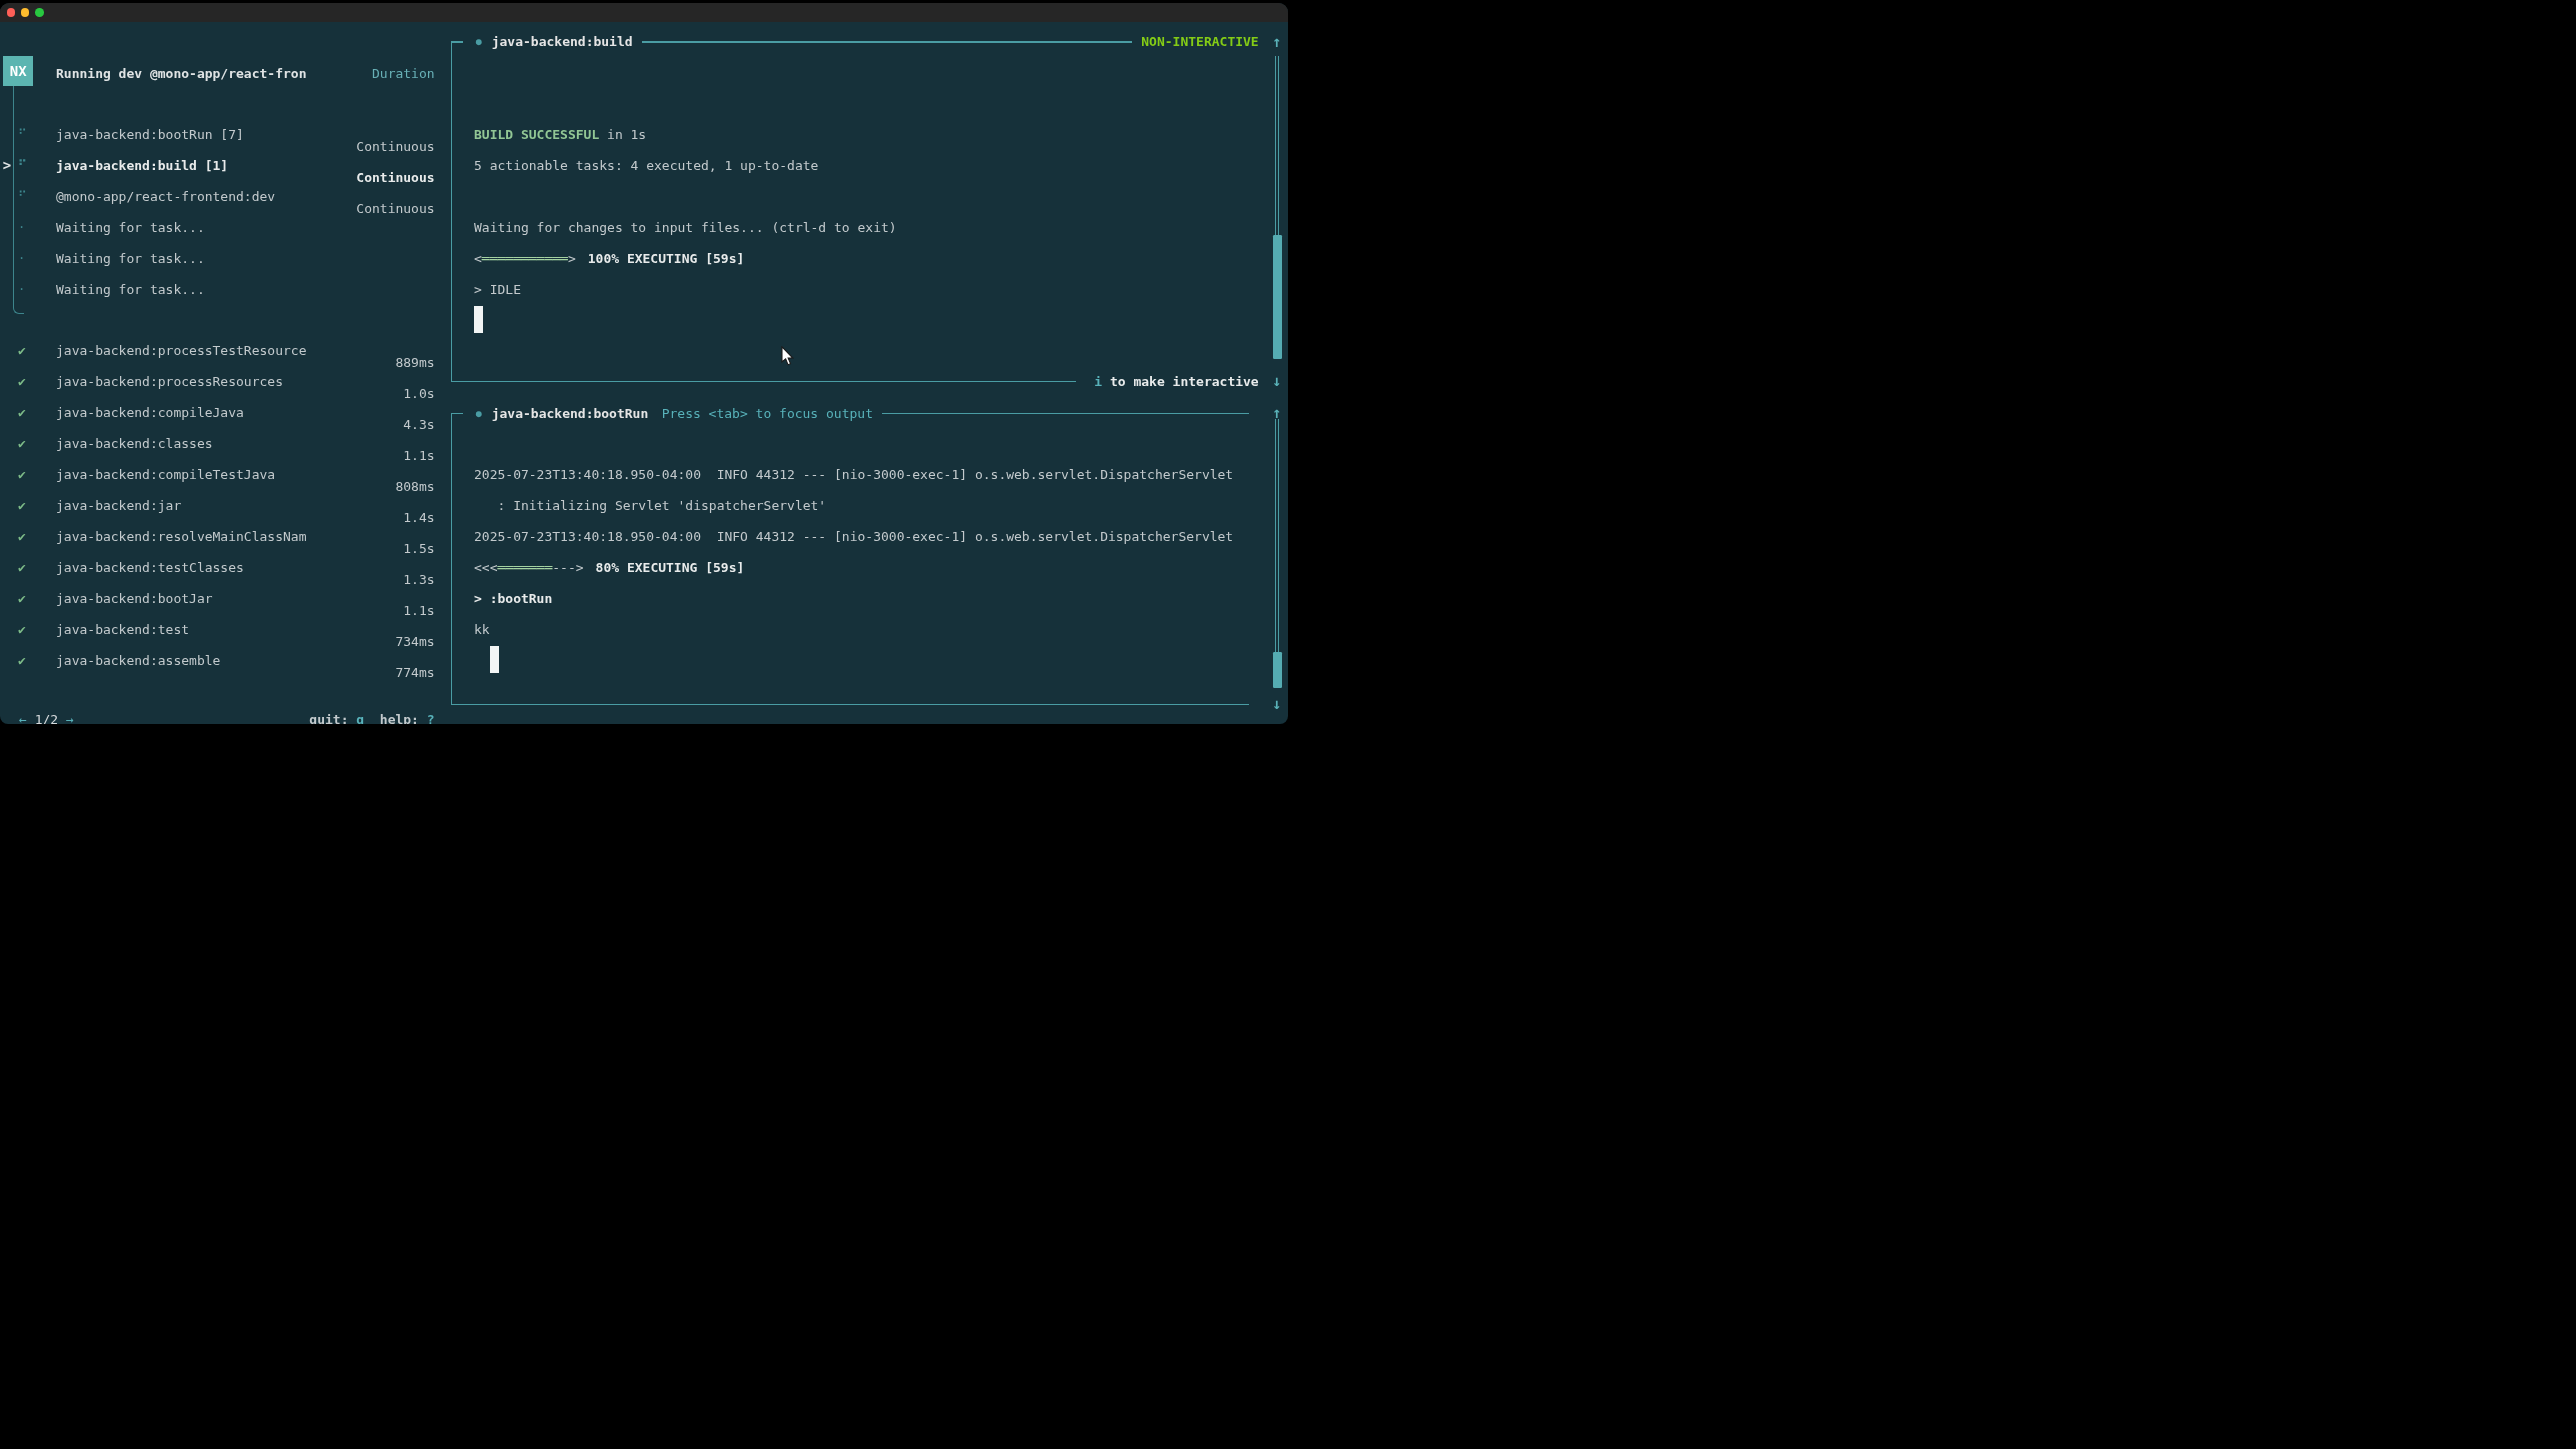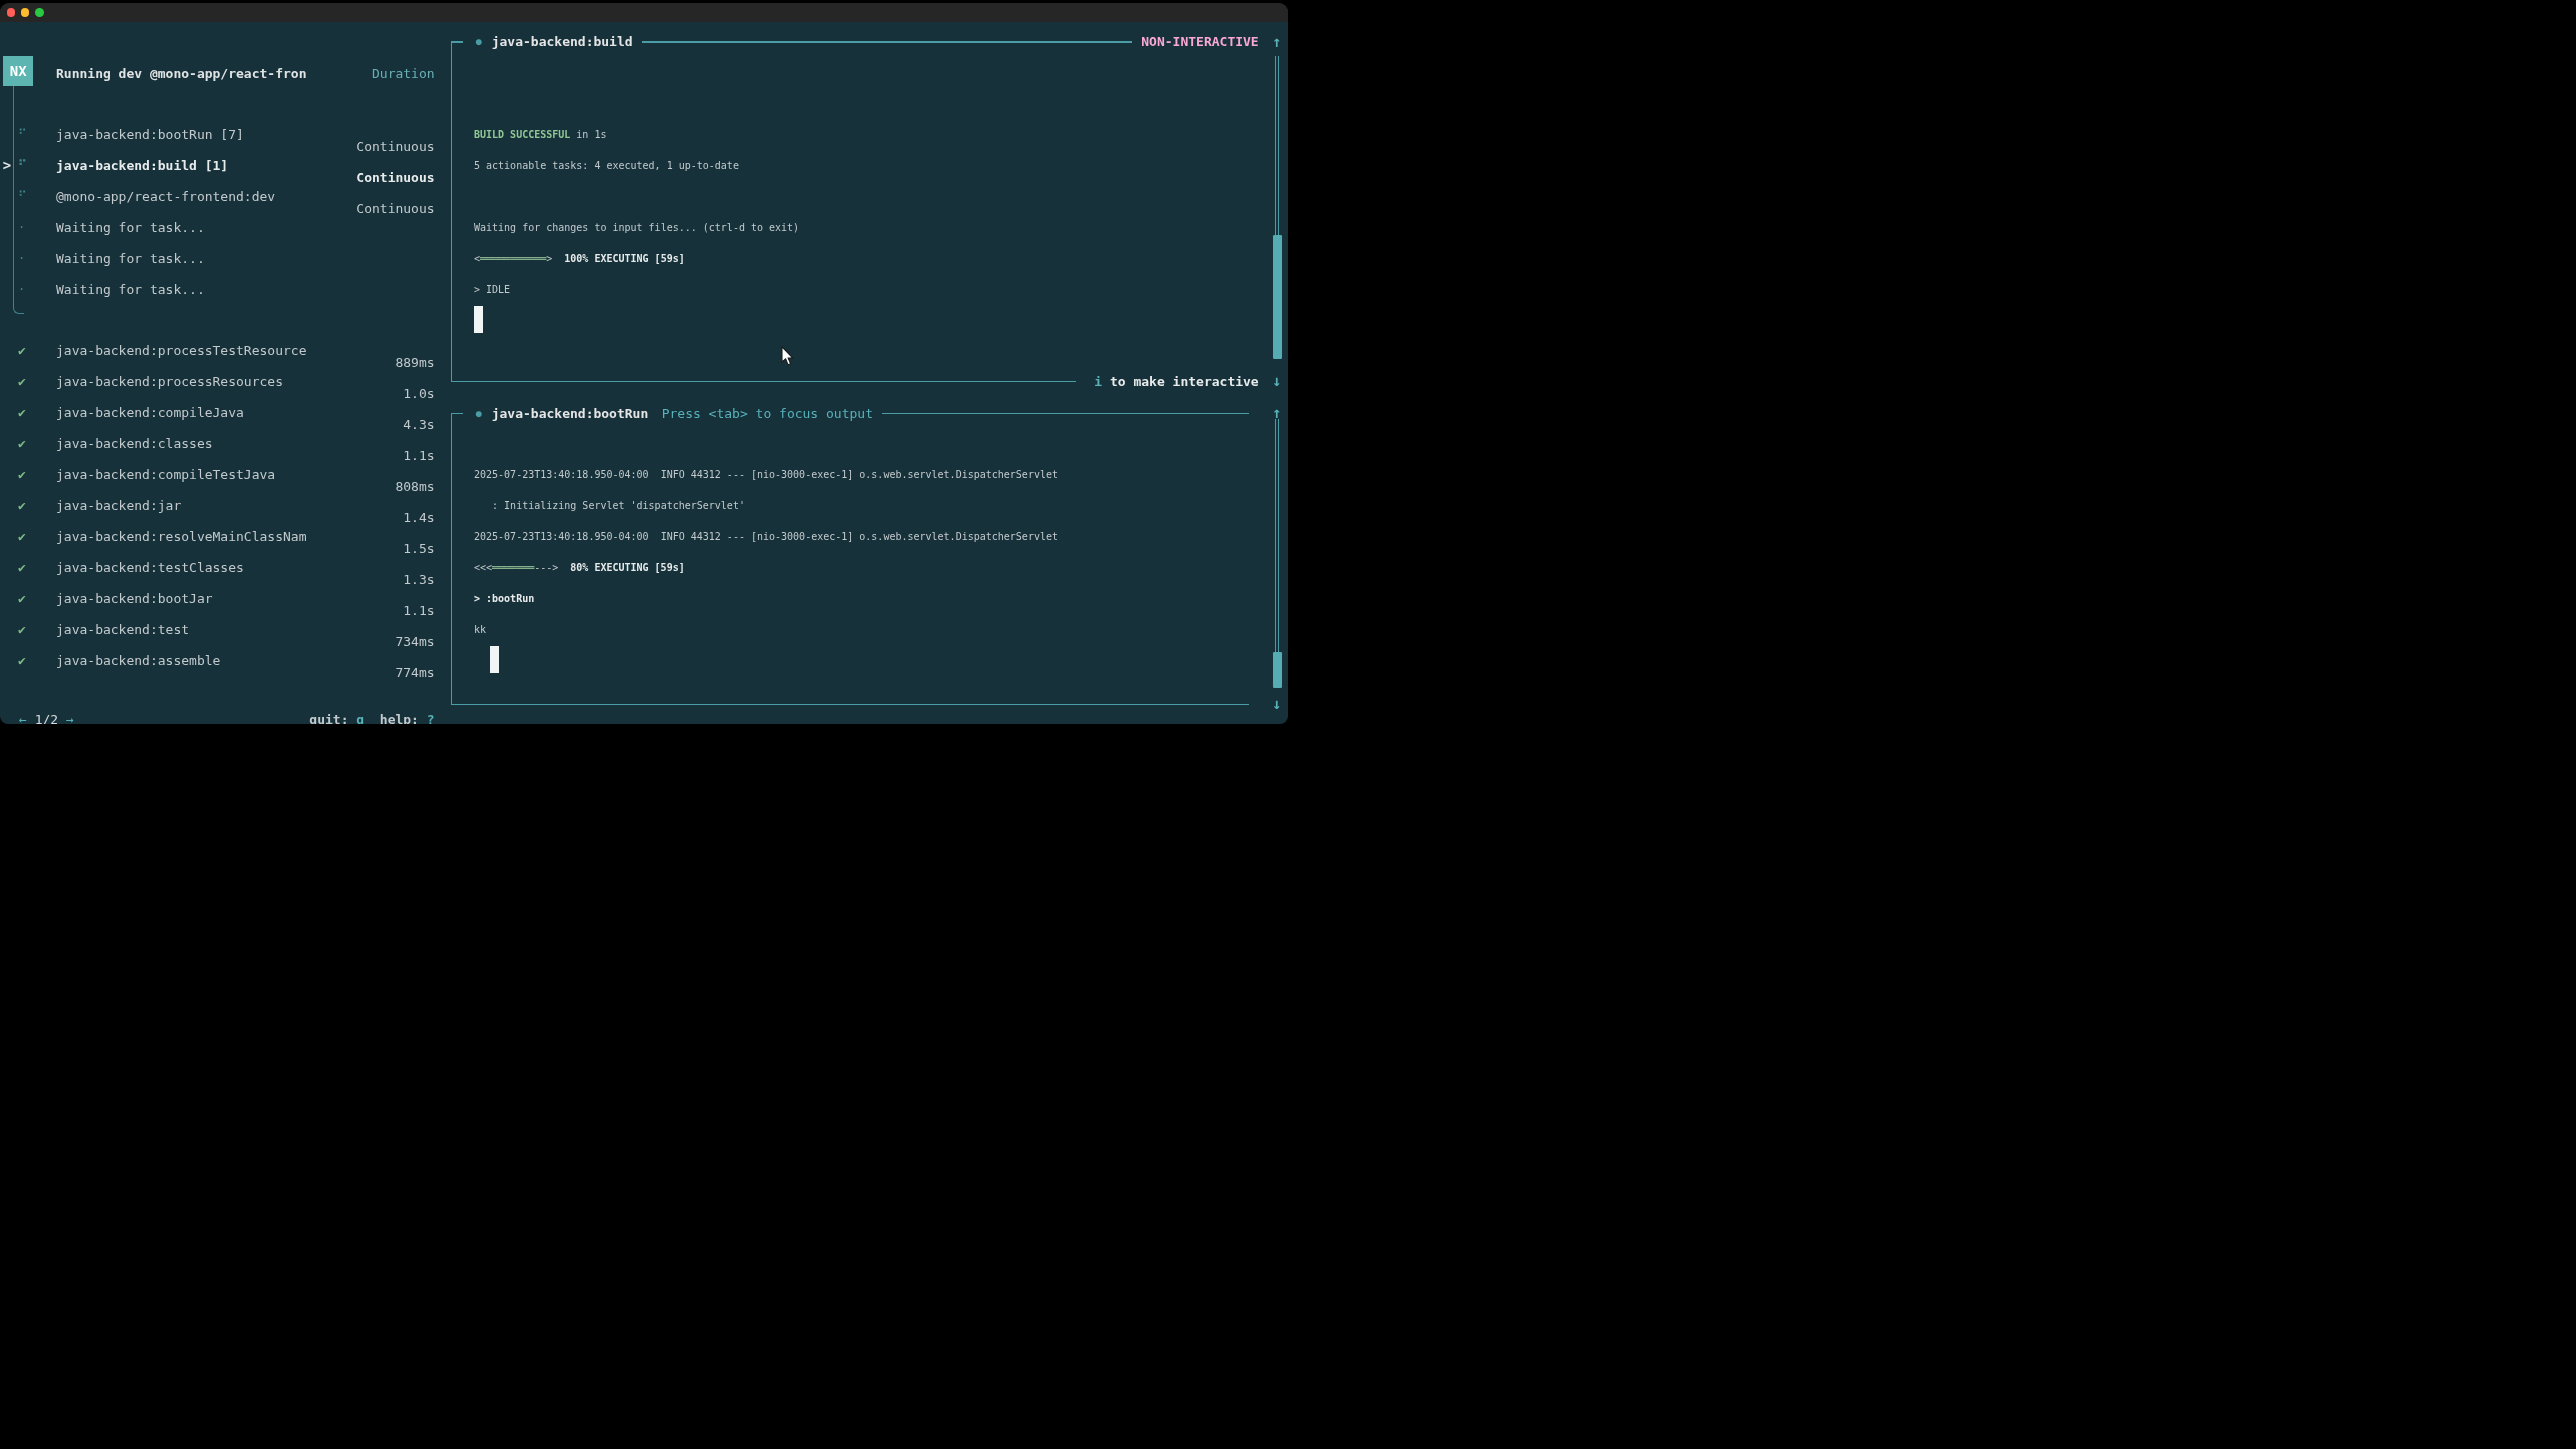--- a/index.html
+++ b/index.html
@@ -6,21 +6,21 @@
   .stage{position:relative;width:1288px;height:725px;background:#000;overflow:hidden;
          font-family:"DejaVu Sans Mono","Liberation Mono",monospace;}
   .window{position:absolute;left:0;right:0;top:2.7px;bottom:1.3px;background:#16313a;
           border-radius:9.4px 9.4px 8px 8px;overflow:hidden;}
   .titlebar{position:absolute;left:0;right:0;top:0;height:19px;background:#262626;
             display:flex;align-items:center;padding-left:6.7px;}
   .light{width:8.7px;height:8.7px;border-radius:50%;margin-right:5.4px;}
   .term{position:absolute;left:0;right:0;top:19px;bottom:0;}
 
   
-  .line{height:31px;display:flex;align-items:center;white-space:pre;font-size:10px;color:#c3cacd;}
+  .line{height:31px;display:flex;align-items:center;white-space:pre;font-size:13px;color:#c3cacd;}
   .bold{font-weight:700;color:#e8ebeb;}
   .green{color:#92c795;font-weight:700;}
   .bar-fill{color:#a4d2a1;font-weight:700;}
   .teal{color:#58b2ba;}
 
   
   .sidebar{position:absolute;left:0;top:0;width:444px;bottom:0;}
   .nx-box{position:absolute;left:3.4px;top:34px;width:29.5px;height:30px;background:#5cb5b1;
           display:flex;align-items:center;justify-content:center;color:#fff;
           font-weight:700;font-size:14px;}
@@ -49,21 +49,21 @@
                      white-space:pre;color:#c3cacd;font-weight:bold;}
 
   
   .pborder{position:absolute;width:1.3px;background:#4a9da4;}
   .phead{position:absolute;left:451px;right:1.3px;height:31px;display:flex;align-items:center;
          font-size:13px;white-space:pre;}
   .stub{width:12px;height:1.3px;background:#4a9da4;}
   .bullet{color:#4a9da4;font-size:10px;margin-left:12.7px;}
   .ptitle{font-weight:700;color:#e5e5e5;margin-left:10px;}
   .hline{flex:1;height:1.3px;background:#4a9da4;margin:0 9.4px;}
-  .badge{font-weight:700;color:#f9a8d4;}
+  .badge{font-weight:700;color:#84cc16;}
   .scroll-glyph{width:20px;text-align:center;color:#5ab2b8;font-size:15.4px;font-weight:700;margin-left:8px;}
   .hint-teal{color:#58b2ba;margin-left:13.4px;}
   .panel-content{position:absolute;left:474px;}
   .divider{position:absolute;left:451px;right:1.3px;height:31px;display:flex;align-items:center;
            font-size:13px;white-space:pre;}
   .divider .txt{font-weight:700;color:#e8ebeb;margin-left:9.4px;}
   .divider .key{color:#58b2ba;font-weight:700;}
 
   .track{position:absolute;width:4px;border-left:1.3px solid #4a9da4;border-right:1.3px solid #4a9da4;box-sizing:border-box;}
   .thumb{position:absolute;width:8.7px;background:#55acb2;border-radius:1.3px;}

